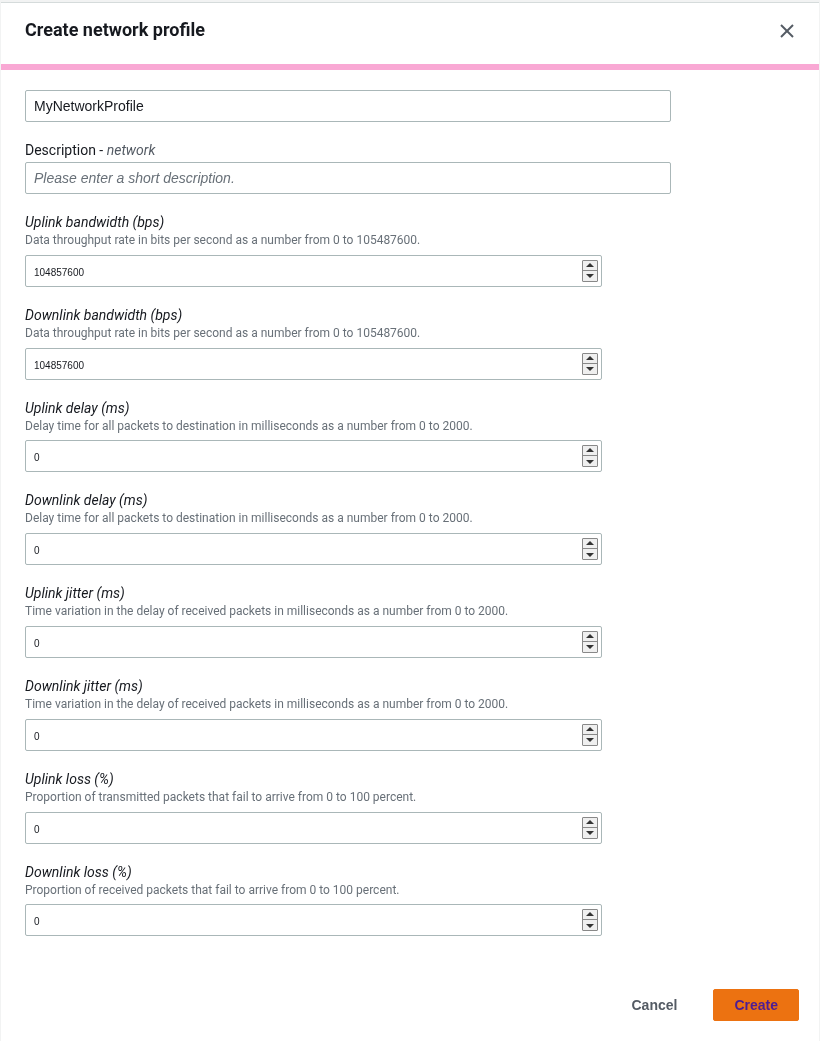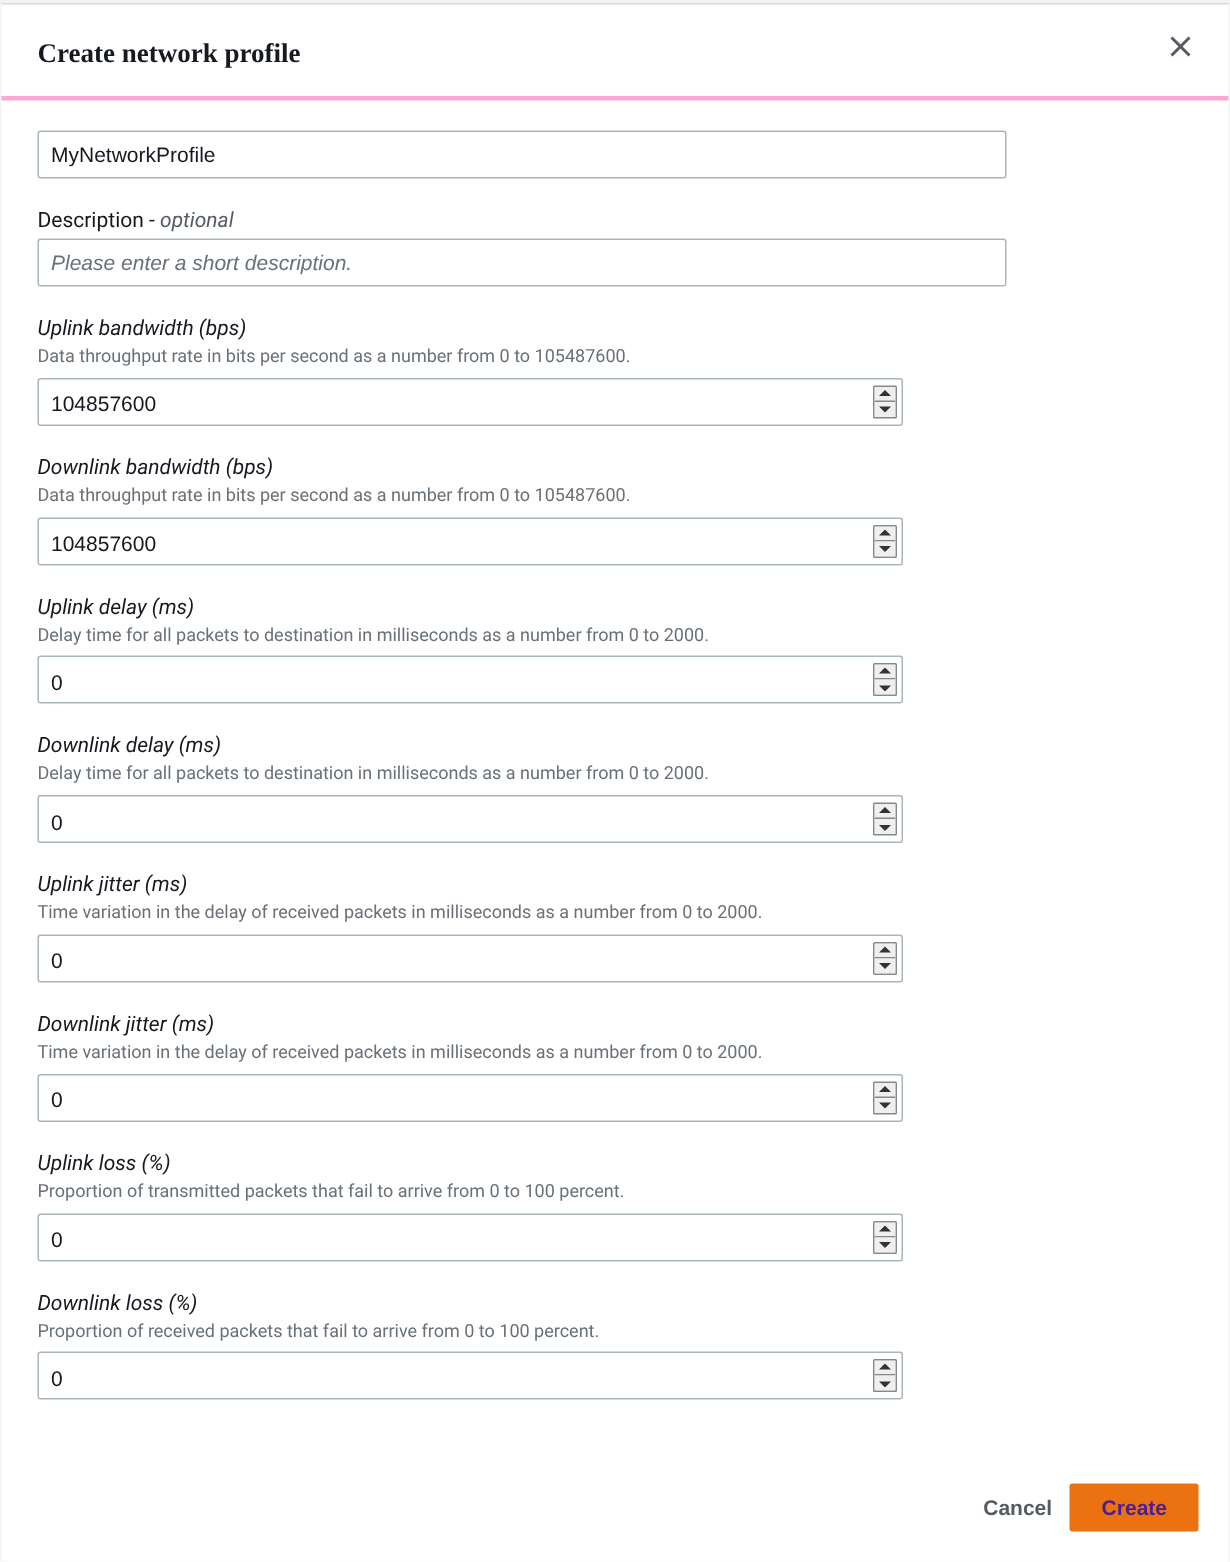--- a/index.html
+++ b/index.html
@@ -18,24 +18,23 @@
       background: #ffffff;
       margin: 2px 1px 0 1px;
       border-top: 1px solid #d5dbdb;
       height: calc(100% - 2px);
       display: flex;
       flex-direction: column;
     }
     .modal-header {
       display: flex;
       justify-content: space-between;
-      align-items: flex-end;
+      align-items: flex-start;
       padding: 16px 20px 18px 24px;
-      border-bottom: 3px solid #f9a8d4;
-      font-family: Liberation Serif, serif;
+      border-bottom: 6px solid #f9a8d4;
     }
     .modal-title {
       font-size: 18px;
       font-weight: 700;
       color: #16191f;
     }
     .close-btn {
       background: none;
       border: none;
       cursor: pointer;
@@ -91,21 +90,21 @@
       font-style: italic;
     }
     .number-input-wrapper {
       position: relative;
       width: 577px;
       max-width: 100%;
     }
     .number-input {
       width: 100%;
       padding: 9px 28px 6px 8px;
-      font-size: 14px;
+      font-size: 10px;
       border: 1px solid #aab7b8;
       border-radius: 2px;
       color: #16191f;
       background: #ffffff;
       height: 32px;
     }
     .spinner {
       position: absolute;
       right: 4px;
       top: 50%;
@@ -134,21 +133,21 @@
       border-bottom: 1px solid #888;
     }
     .spinner-btn svg {
       width: 8px;
       height: 5px;
     }
     .modal-footer {
       display: flex;
       justify-content: flex-end;
       align-items: center;
-      gap: 4px;
+      gap: 28px;
       padding: 16px 20px 20px 24px;
     }
     .btn {
       font-size: 14px;
       font-weight: 700;
       padding: 6px 20px;
       border-radius: 2px;
       cursor: pointer;
       border: 1px solid transparent;
       min-height: 32px;
@@ -186,21 +185,21 @@
   </div>
 
   <div class="modal-body">
 
     <div class="form-group">
       <input type="text" class="form-input" value="MyNetworkProfile" style="">
     </div>
 
     <div class="form-group">
       <label class="form-label">
-        <span>Description - </span><span class="optional">optional</span>
+        <span>Description - </span><span class="optional">network</span>
       </label>
       <input type="text" class="form-input" placeholder="Please enter a short description." style="">
     </div>
 
     <div class="form-group has-help">
       <label class="form-label">Uplink bandwidth (bps)</label>
       <div class="form-help">Data throughput rate in bits per second as a number from 0 to 105487600.</div>
       <div class="number-input-wrapper">
         <input type="text" class="number-input" value="104857600" style="">
         <div class="spinner">

